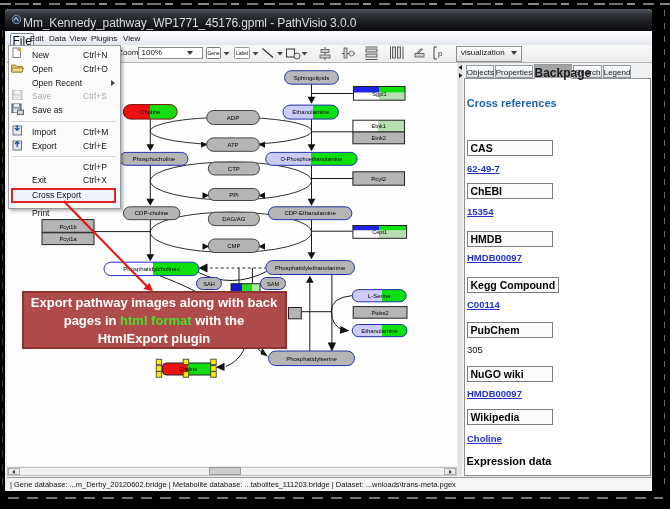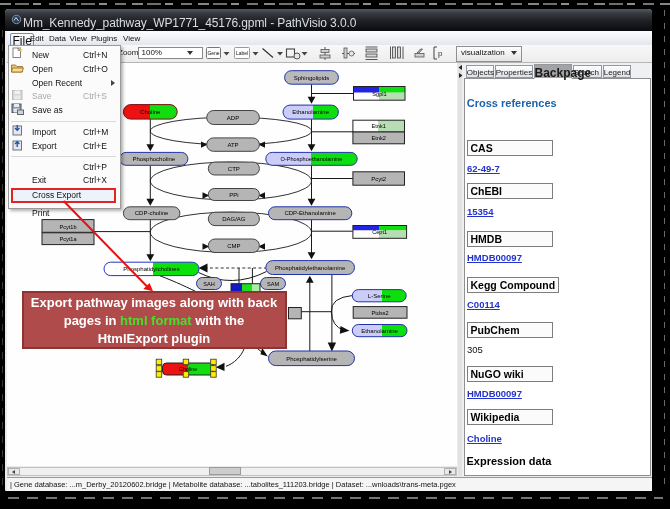--- a/index.html
+++ b/index.html
@@ -17,21 +17,21 @@
   #mFile{left:10px;top:32.5px;font-size:12px;border:1px solid #7a8aa5;background:linear-gradient(#fbfcfe,#dfe8f4);
     padding:0.5px 1.5px 1px 1.5px;border-radius:2px;}
   #toolbar{left:7px;top:45px;width:645px;height:17px;background:linear-gradient(#f8f8f8,#ededed);
     border-bottom:1px solid #b5b5b5;}
   
   #canvas{left:7px;top:63px;width:450px;height:403px;background:#fefefe;}
   #splitter{left:457.5px;top:63px;width:4.5px;height:413px;background:#e2e2e2;}
   
   #panel{left:462px;top:63px;width:190px;height:413px;background:#eef0f2;}
   #pcontent{left:463.5px;top:77.5px;width:185px;height:396px;background:#fff;border:1px solid #8f8f8f;}
-  .tab{position:absolute;top:65px;height:12.5px;font-size:7.5px;color:#1a1a1a;text-align:left;
+  .tab{position:absolute;top:65px;height:12.5px;font-size:7.5px;color:#1a1a1a;text-align:right;
     background:linear-gradient(#ffffff,#dde2e8);border:1px solid #93989f;padding-top:1.5px;font-size:8px;box-sizing:border-box;}
   #tabBack{top:63.5px;height:15px;font-size:12px;background:#a3a3a3;font-weight:bold;border-bottom:1px solid #fff;z-index:3;}
   .sect{position:absolute;left:466.5px;width:81px;height:13px;border:1px solid #7d7d7d;background:#fbfbfb;
     font-size:10.5px;font-weight:bold;color:#000;padding:1px 0 0 3px;}
   .lnk{position:absolute;left:467px;font-size:9.5px;font-weight:bold;color:#2233cc;text-decoration:underline;}
   
   #hscroll{left:7px;top:466.5px;width:450px;height:9.5px;background:#f0f0f0;border:1px solid #c2c2c2;box-sizing:border-box;}
   #status{left:7px;top:476.5px;width:645px;height:13px;background:#f5f5f5;border-top:1px solid #9a9a9a;}
   #statustxt{left:10px;top:479.5px;font-size:7.5px;color:#111;}
   

